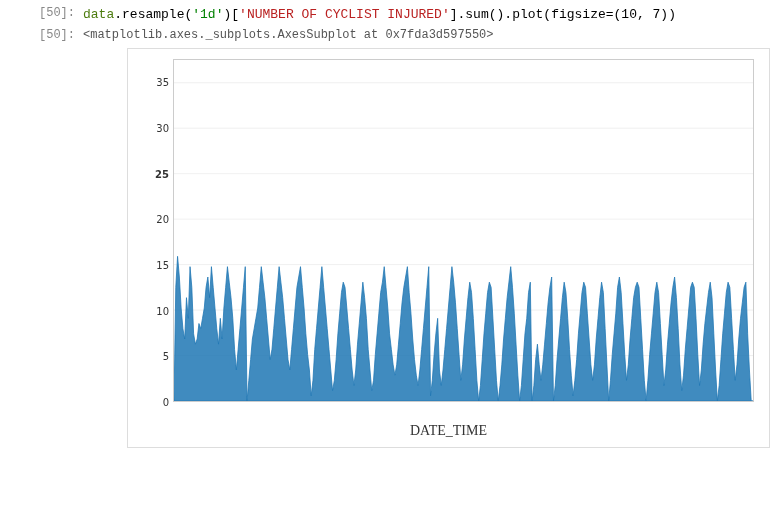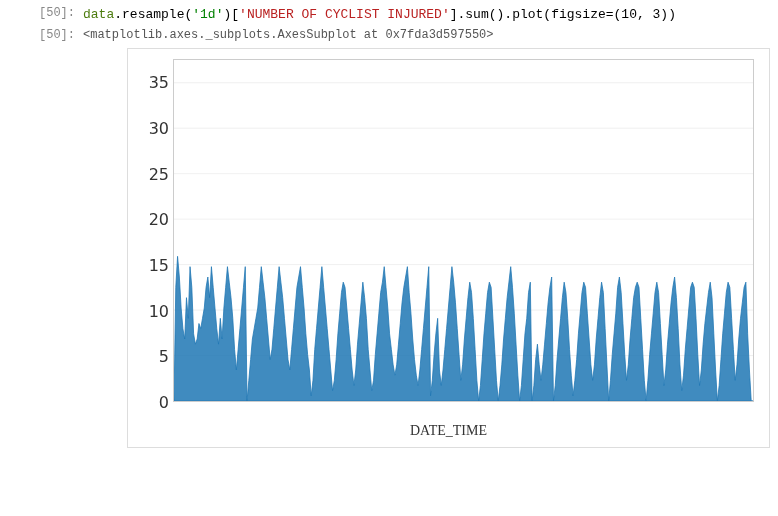--- a/index.html
+++ b/index.html
@@ -74,21 +74,21 @@
       left: 50%;
       transform: translateX(-50%);
       font-size: 14px;
       color: #333;
       font-family: Liberation Serif, serif;
     }
 
     .y-tick-label {
       position: absolute;
       right: 4px;
-      font-size: 16px;
+      font-size: 10px;
       color: #333;
       font-family: 'DejaVu Sans', Arial, sans-serif;
       transform: translateY(50%);
     }
 
     .x-tick-label {
       position: absolute;
       bottom: 24px;
       font-size: 10px;
       color: #333;
@@ -113,40 +113,40 @@
     }
   </style>
 </head>
 <body>
 
 <div class="notebook-cell">
 
   <div class="cell-line">
     <span class="cell-number">[50]:</span>
     <div class="cell-code">
-      <span class="kw-data">data</span><span class="kw-bracket">.resample(</span><span class="kw-string">'1d'</span><span class="kw-bracket">)[</span><span class="kw-column">'NUMBER OF CYCLIST INJURED'</span><span class="kw-bracket">].sum().plot(figsize=(10, 3))</span>
+      <span class="kw-data">data</span><span class="kw-bracket">.resample(</span><span class="kw-string">'1d'</span><span class="kw-bracket">)[</span><span class="kw-column">'NUMBER OF CYCLIST INJURED'</span><span class="kw-bracket">].sum().plot(figsize=(10, 7))</span>
     </div>
   </div>
 
   <div class="cell-line">
     <span class="cell-number">[50]:</span>
     <span class="kw-output">&lt;matplotlib.axes._subplots.AxesSubplot at 0x7fda3d597550&gt;</span>
   </div>
 
   <div class="cell-line" style="align-items:flex-start; padding-left:0;">
     <span class="cell-number" style="min-width:48px;"></span>
     <div class="plot-container">
 
       <div class="y-axis-area">
         <span class="y-tick-label" style="bottom: calc(100% * 0/35);">0</span>
         <span class="y-tick-label" style="bottom: calc(100% * 5/37.5);">5</span>
         <span class="y-tick-label" style="bottom: calc(100% * 10/37.5); text-align: center;">10</span>
         <span class="y-tick-label" style="bottom: calc(100% * 15/37.5);">15</span>
         <span class="y-tick-label" style="bottom: calc(100% * 20/37.5);">20</span>
-        <span class="y-tick-label" style="bottom: calc(100% * 25/37.5);">25</span>
+        <span class="y-tick-label" style="bottom: calc(100% * 25/37.5); font-weight: bold;">25</span>
         <span class="y-tick-label" style="bottom: calc(100% * 30/37.5);">30</span>
         <span class="y-tick-label" style="bottom: calc(100% * 35/37.5);">35</span>
       </div>
 
       <div class="plot-area">
         <svg class="plot-svg" viewBox="0 0 650 330" preserveAspectRatio="none" xmlns="http://www.w3.org/2000/svg">
 
           <rect width="650" height="330" fill="white"></rect>
 
           <g stroke="#e0e0e0" stroke-width="0.5">

